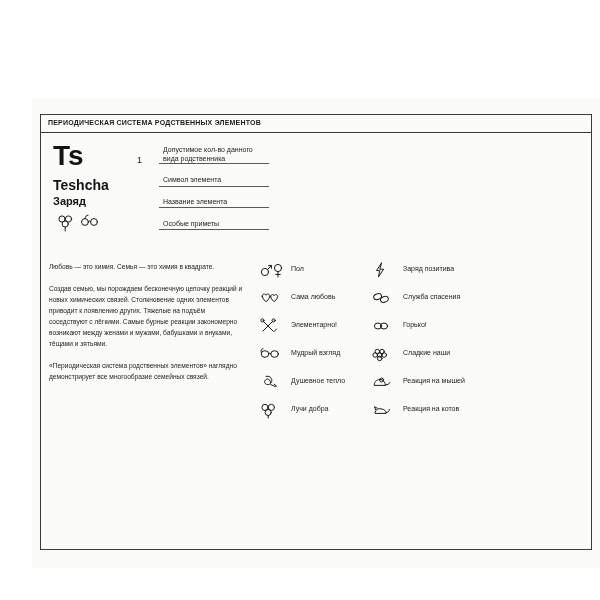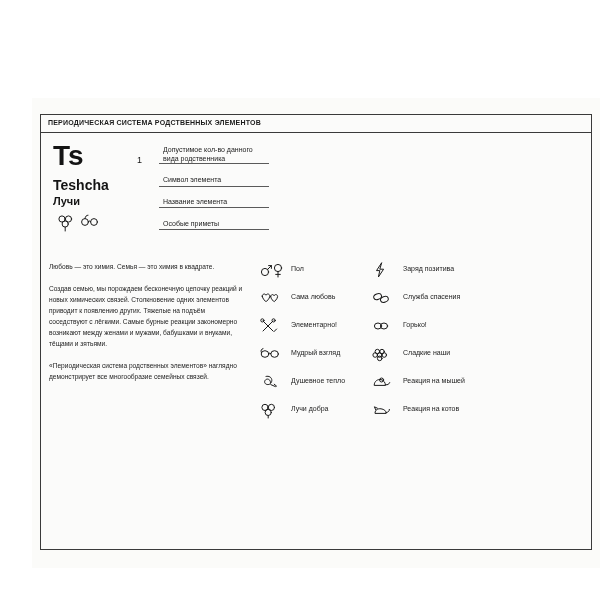--- a/index.html
+++ b/index.html
@@ -184,21 +184,21 @@
     <div id="card-inner">
 
       <div class="header-band">
         <div class="header-title">ПЕРИОДИЧЕСКАЯ СИСТЕМА РОДСТВЕННЫХ ЭЛЕМЕНТОВ</div>
       </div>
 
       <div class="element-box">
         <div class="el-symbol">Ts</div>
         <div class="el-count">1</div>
         <div class="el-name-lat">Teshcha</div>
-        <div class="el-name-rus">Лучи</div>
+        <div class="el-name-rus">Заряд</div>
         <div class="el-marks">
           <svg width="60" height="20" viewBox="0 0 60 20">
             <g class="stroke">
               <circle cx="9" cy="6" r="3.1"></circle>
               <circle cx="15.5" cy="6" r="3.1"></circle>
               <circle cx="12.2" cy="11" r="3.1"></circle>
               <path d="M12.2 14 L12.2 18"></path>
             </g>
             <g class="stroke">
               <circle cx="32" cy="9" r="3.4"></circle>

